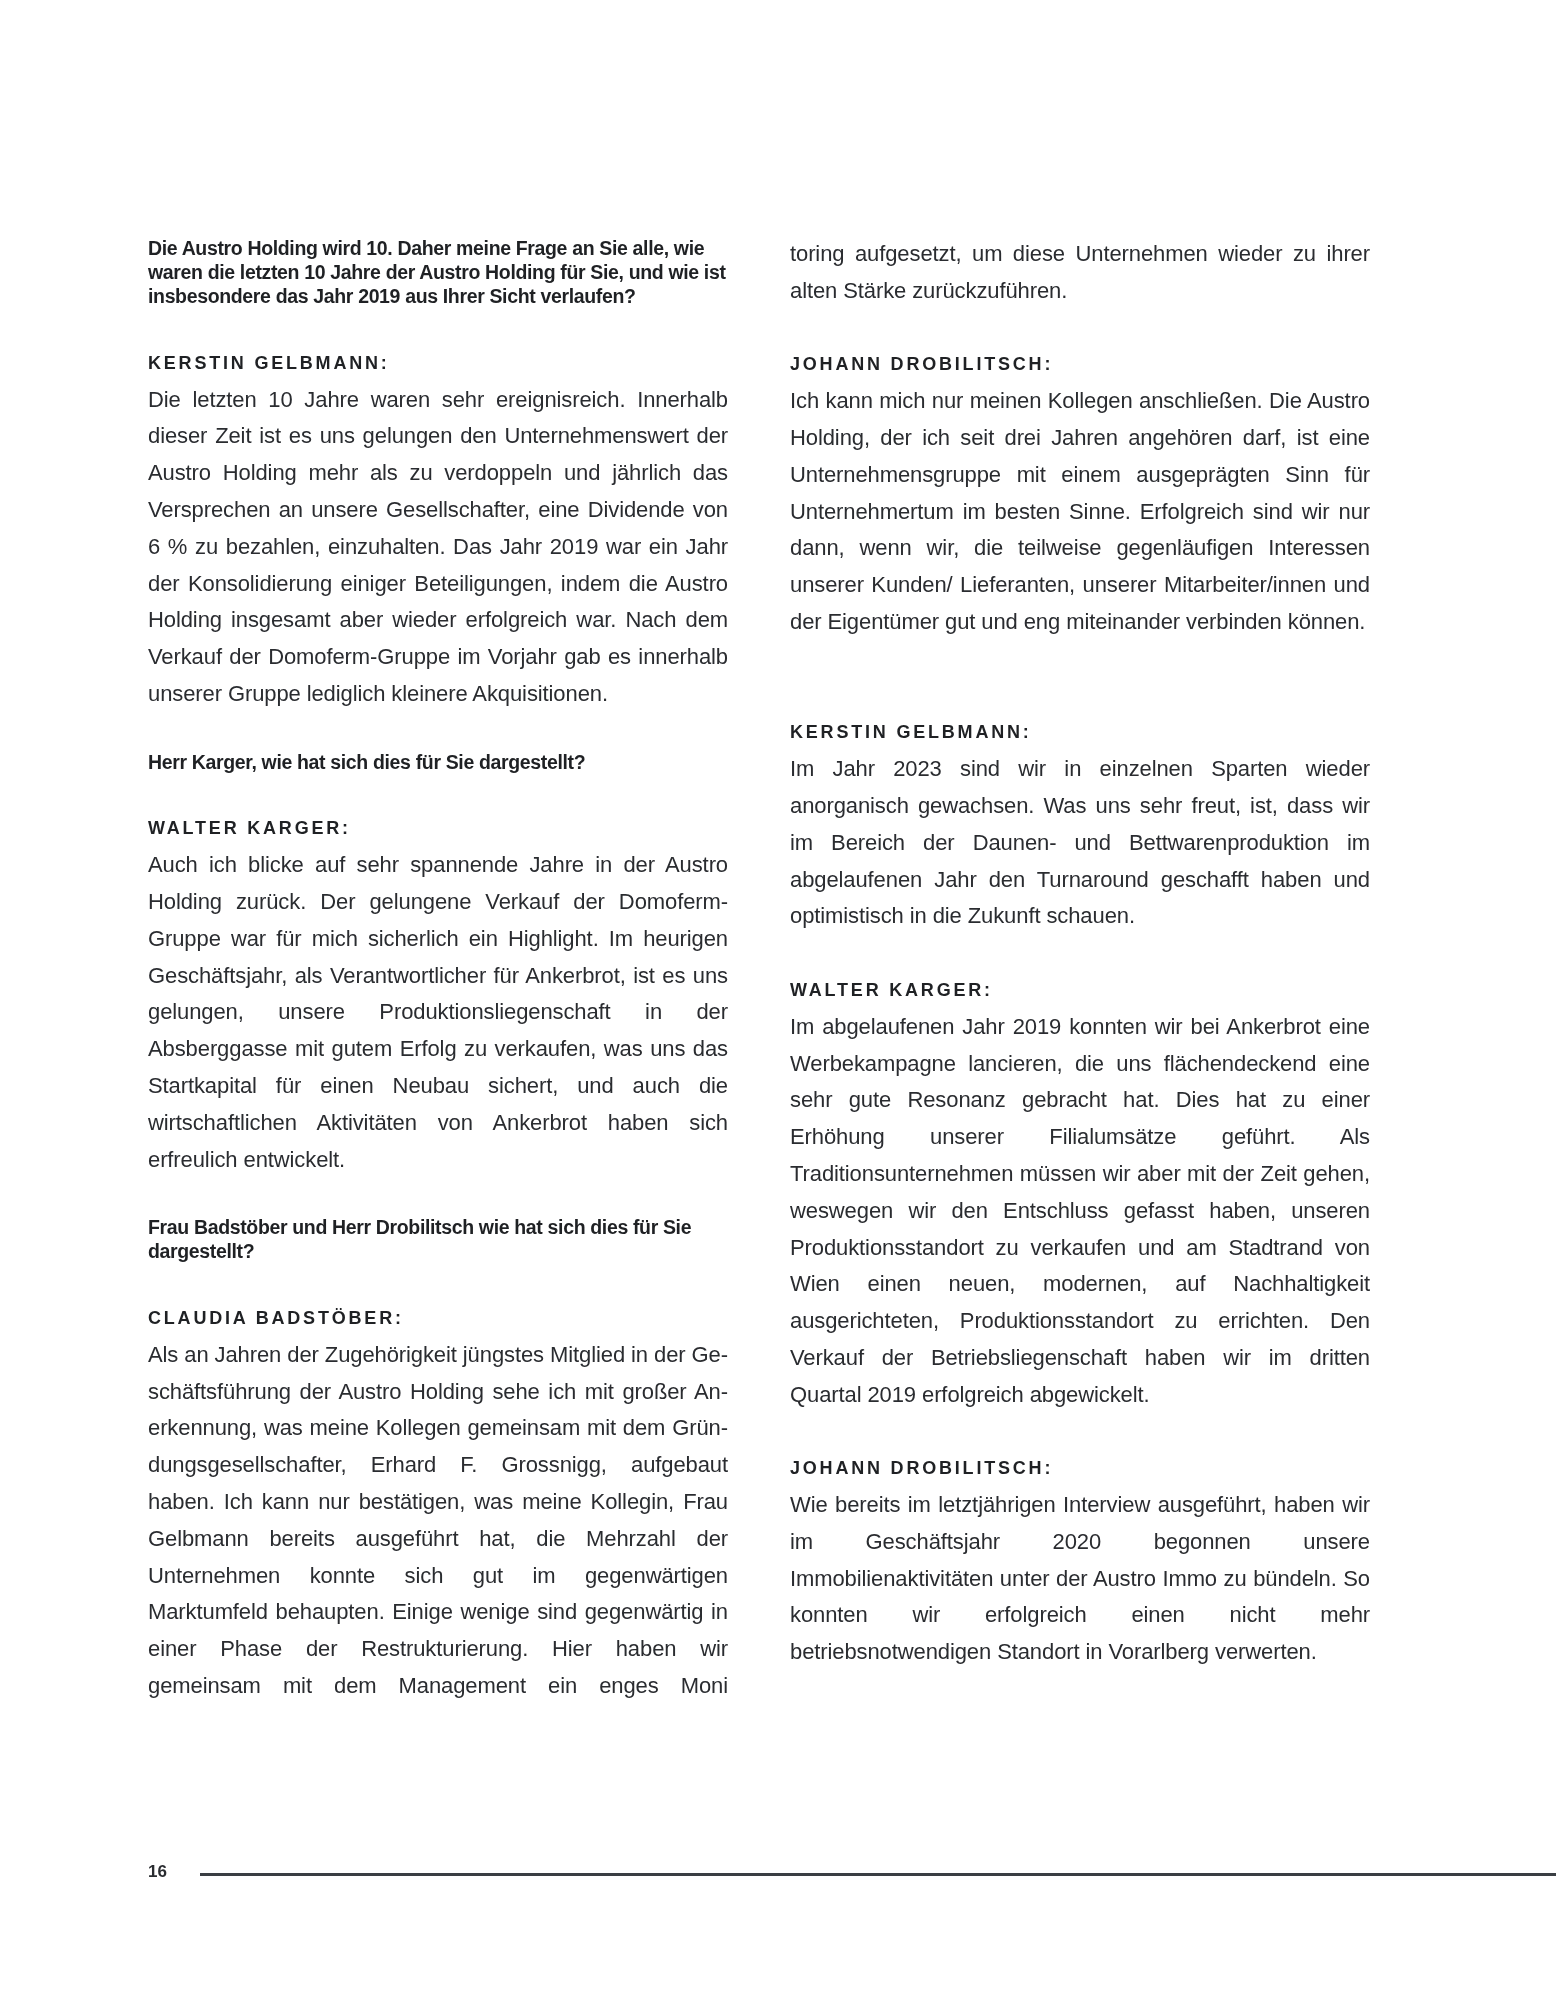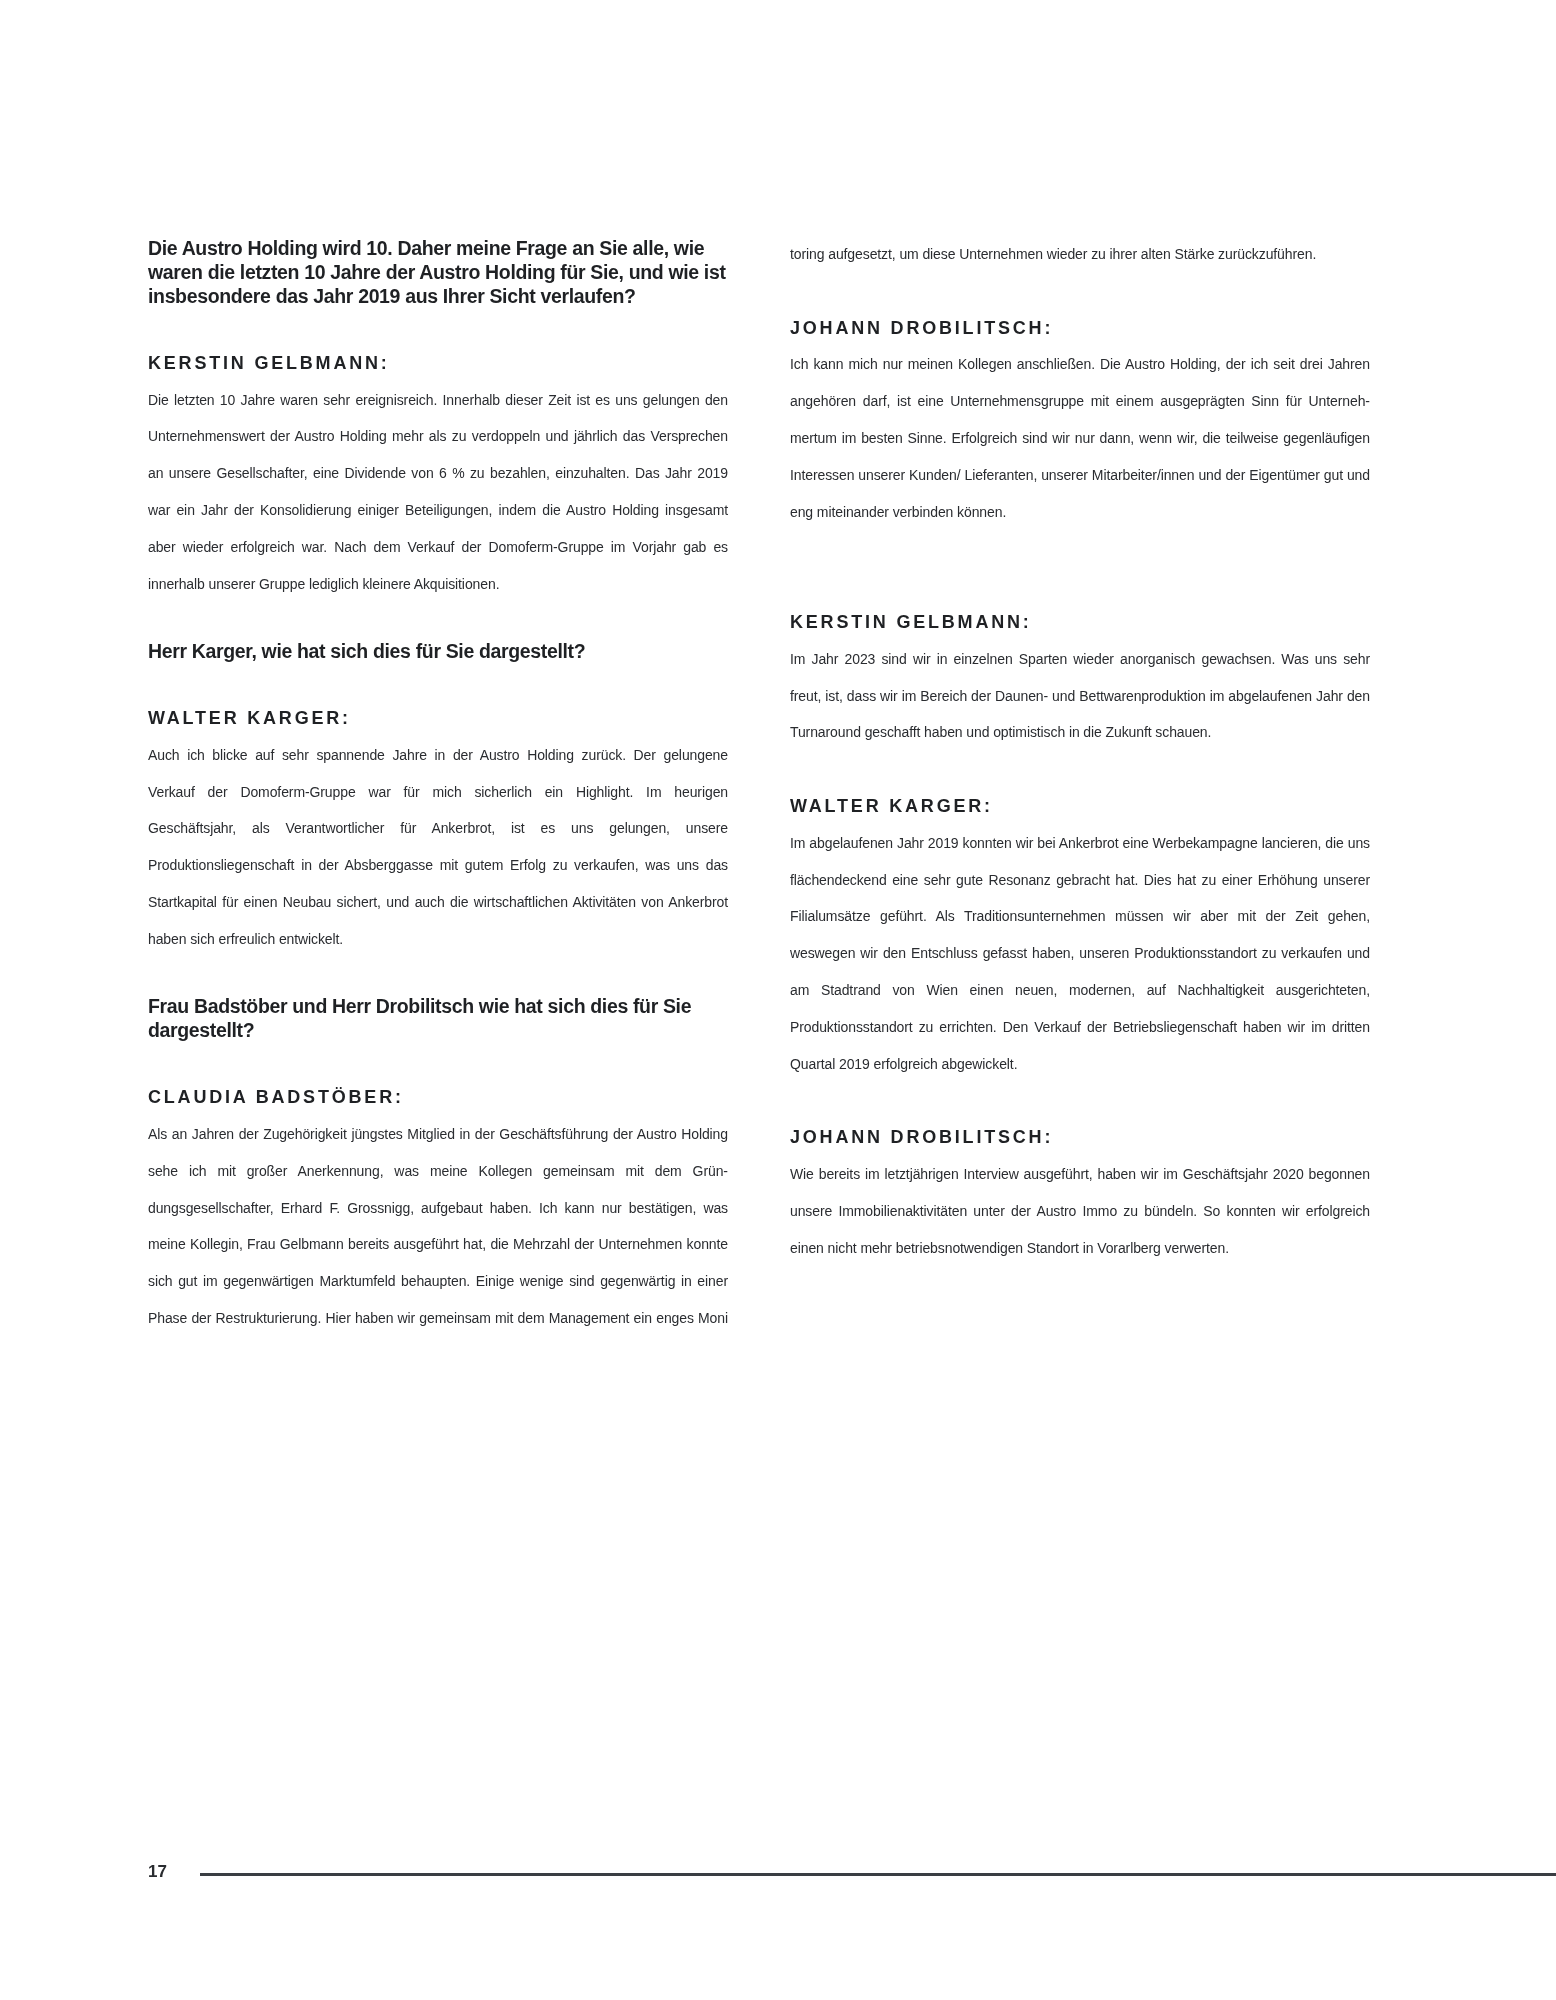--- a/index.html
+++ b/index.html
@@ -1,21 +1,21 @@
 <!DOCTYPE html>
 <html><head>
   <meta charset="utf-8">
   <style>
     html, body { margin: 0; padding: 0; background: #ffffff; }
     body { width: 1556px; height: 2000px; position: relative; overflow: hidden;
       font-family: "Liberation Sans", sans-serif; color: #2a2c30; }
     .col { position: absolute; top: 236px; width: 580px; }
     .col-left { left: 148px; }
     .col-right { left: 790px; }
-    .p { margin: 0; font-size: 14px; line-height: 36.8px; text-align: justify;
+    .p { margin: 0; font-size: 22px; line-height: 36.8px; text-align: justify;
       text-align-last: left; hyphens: manual; letter-spacing: -0.1px; }
     .q { margin: 0; font-size: 19.5px; line-height: 24px; font-weight: bold; color: #1f2124;
       letter-spacing: -0.35px; }
     .spk { margin: 0; font-size: 18px; line-height: 36.8px; font-weight: bold; letter-spacing: 2.8px;
       color: #1f2124; }
     .gap { height: 36.8px; }
     .footer-num { position: absolute; left: 148px; top: 1862px; font-size: 17px; font-weight: bold;
       color: #2a2c30; }
     .footer-rule { position: absolute; left: 200px; right: 0; top: 1873px; height: 3px; background: #3a3e43; }
   </style>
@@ -49,14 +49,14 @@
   <p class="spk">KERSTIN GELBMANN:</p>
   <p class="p">Im Jahr 2023 sind wir in einzelnen Sparten wieder anorganisch gewachsen. Was uns sehr freut, ist, dass wir im Bereich der Daunen- und Bettwarenproduktion im abgelaufenen Jahr den Turnaround geschafft haben und optimistisch in die Zukunft schauen.</p>
   <div class="gap"></div>
   <p class="spk">WALTER KARGER:</p>
   <p class="p">Im abgelaufenen Jahr 2019 konnten wir bei Ankerbrot eine Werbekampagne lancieren, die uns flächendeckend eine sehr gute Resonanz gebracht hat. Dies hat zu einer Erhöhung unse­rer Filialumsätze geführt. Als Traditionsunternehmen müssen wir aber mit der Zeit gehen, weswegen wir den Entschluss ge­fasst haben, unseren Produktionsstandort zu verkaufen und am Stadtrand von Wien einen neuen, modernen, auf Nachhal­tigkeit ausgerichteten, Produktionsstandort zu errichten. Den Verkauf der Betriebsliegenschaft haben wir im dritten Quartal 2019 erfolgreich abgewickelt.</p>
   <div class="gap"></div>
   <p class="spk">JOHANN DROBILITSCH:</p>
   <p class="p">Wie bereits im letztjährigen Interview ausgeführt, haben wir im Geschäftsjahr 2020 begonnen unsere Immobilienaktivitäten unter der Austro Immo zu bündeln. So konnten wir erfolgreich einen nicht mehr betriebsnotwendigen Standort in Vorarlberg verwerten.</p>
 </div>
 
-<div class="footer-num">17</div>
+<div class="footer-num">16</div>
 <div class="footer-rule"></div>
 
 </body></html>

